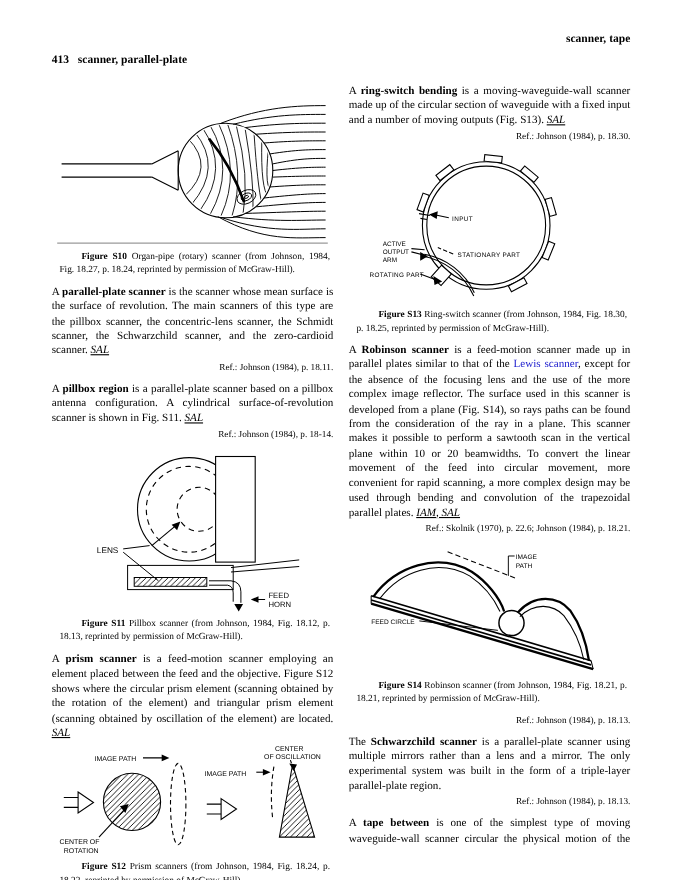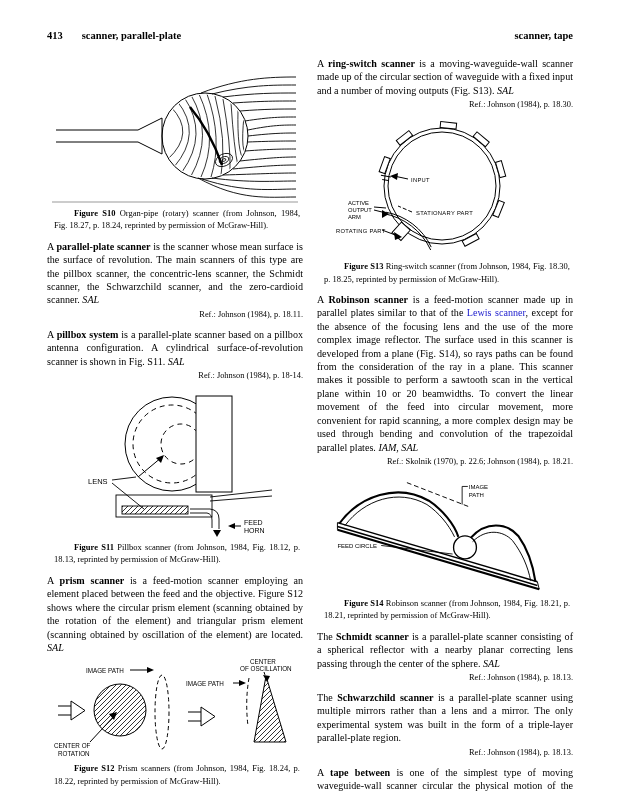--- a/index.html
+++ b/index.html
@@ -1,25 +1,25 @@
 <!DOCTYPE html>
 <html><head>
 <meta charset="utf-8">
 <style>
   html,body{margin:0;padding:0;background:#ffffff;}
   .page{position:relative;width:617px;height:800px;box-sizing:border-box;
         padding:30px 44px 0 47px;background:#fff;color:#000;
         font-family:"Liberation Serif",serif;overflow:hidden;}
   .runhead{display:flex;justify-content:space-between;font-weight:bold;font-size:10.5px;}
-  .runhead .lefty{display:flex;gap:19px;}
+  .runhead .lefty{display:flex;gap:8px;margin-top:19px;}
   .cols{display:flex;gap:14px;margin-top:8px;}
   .col{width:256px;}
   .para{font-size:10.1px;line-height:13.4px;text-align:justify;margin:0 0 2px 0;}
   .para b{font-weight:bold;}
-  .sig{font-style:italic;}
+  .sig{font-style:italic;text-decoration:underline;}
   .xref{color:#1a1acd;text-decoration:none;cursor:pointer;}
   .ref{font-size:8.4px;line-height:11px;margin:0 0 8px 0;text-align:right;}
   .caption{font-size:8.5px;line-height:12.4px;text-align:justify;margin:2px 3px 8px 7px;}
   .cap-b{font-weight:bold;padding-left:20px;}
   .fig{display:block;margin:0 auto;}
   .mt8{margin-top:8px;}
   .cont{text-align-last:justify;}
   svg text{font-family:"Liberation Sans",sans-serif;fill:#000;}
 </style>
 </head>
@@ -86,21 +86,21 @@
           <path d="M152,108 C195,122 222,118 246,118"></path>
             <path d="M148,107 C190,130 218,126 246,126"></path>
         </g>
         <line x1="2" y1="131" x2="248" y2="131" stroke="#9a9a9a" stroke-width="1.2"></line>
       </svg>
       <p class="caption"><span class="cap-b">Figure S10</span><span> Organ-pipe (rotary) scanner (from Johnson, 1984, Fig. 18.27, p. 18.24, reprinted by permission of McGraw-Hill).</span></p>
 
       <p class="para"><span>A </span><b>parallel-plate scanner</b><span> is the scanner whose mean surface is the surface of revolution. The main scanners of this type are the pillbox scanner, the concentric-lens scanner, the Schmidt scanner, the Schwarzchild scanner, and the zero-cardioid scanner. </span><span class="sig">SAL</span></p>
       <p class="ref">Ref.: Johnson (1984), p. 18.11.</p>
 
-      <p class="para"><span>A </span><b>pillbox system</b><span> is a parallel-plate scanner based on a pillbox antenna configuration. A cylindrical surface-of-revolution scanner is shown in Fig. S11. </span><span class="sig">SAL</span></p>
+      <p class="para"><span>A </span><b>pillbox region</b><span> is a parallel-plate scanner based on a pillbox antenna configuration. A cylindrical surface-of-revolution scanner is shown in Fig. S11. </span><span class="sig">SAL</span></p>
       <p class="ref">Ref.: Johnson (1984), p. 18-14.</p>
 
       <svg class="fig" width="230" height="150" viewBox="0 0 230 150">
         <defs>
             <pattern id="h11" width="5" height="5" patternUnits="userSpaceOnUse">
               <path d="M0,5 L5,0" stroke="#000" stroke-width="0.8"></path>
             </pattern>
           </defs>
         <g stroke="#000" fill="none" stroke-width="1">
           <circle cx="112" cy="55" r="47"></circle>
@@ -159,21 +159,21 @@
         <text x="4" y="92" font-size="6.3">CENTER OF</text>
         <text x="8" y="100" font-size="6.3">ROTATION</text>
         <text x="200" y="8" font-size="6.3">CENTER</text>
         <text x="190" y="15" font-size="6.3">OF OSCILLATION</text>
       </svg>
       <p class="caption"><span class="cap-b">Figure S12</span><span> Prism scanners (from Johnson, 1984, Fig. 18.24, p. 18.22, reprinted by permission of McGraw-Hill).</span></p>
     </div>
 
     <div class="col">
 
-      <p class="para mt8"><span>A </span><b>ring-switch scanner</b><span> is a moving-waveguide-wall scanner made up of the circular section of waveguide with a fixed input and a number of moving outputs (Fig. S13). </span><span class="sig">SAL</span></p>
+      <p class="para mt8"><span>A </span><b>ring-switch bending</b><span> is a moving-waveguide-wall scanner made up of the circular section of waveguide with a fixed input and a number of moving outputs (Fig. S13). </span><span class="sig">SAL</span></p>
       <p class="ref">Ref.: Johnson (1984), p. 18.30.</p>
 
       <svg class="fig" width="230" height="140" viewBox="0 0 230 140">
         <g stroke="#000" fill="none" stroke-width="1">
           <circle cx="112" cy="68" r="58"></circle>
             <circle cx="112" cy="68" r="54"></circle>
           <g>
             <rect x="104" y="4" width="16" height="6" fill="#fff" transform="rotate(6 112 68)"></rect>
             <rect x="104" y="4" width="16" height="6" fill="#fff" transform="rotate(40 112 68)"></rect>
             <rect x="104" y="4" width="16" height="6" fill="#fff" transform="rotate(74 112 68)"></rect>
@@ -226,21 +226,20 @@
           <path d="M152,66 C168,48 190,50 202,64 C212,78 217,92 220,112" stroke-width="2.2"></path>
           <path d="M154,70 C168,56 186,58 196,69 C206,82 212,96 215,111" stroke-width="1"></path>
           <line x1="58" y1="74" x2="133" y2="83" stroke-width="0.9"></line>
         </g>
         <text x="150" y="15" font-size="6.3">IMAGE</text>
         <text x="150" y="23" font-size="6.3">PATH</text>
         <text x="12" y="77" font-size="6.3">FEED CIRCLE</text>
       </svg>
       <p class="caption"><span class="cap-b">Figure S14</span><span> Robinson scanner (from Johnson, 1984, Fig. 18.21, p. 18.21, reprinted by permission of McGraw-Hill).</span></p>
 
-      <p class="para"><span>The </span><b>Schmidt scanner</b><span> is a parallel-plate scanner consisting of a spherical reflector with a nearby planar correcting lens passing through the center of the sphere. </span><span class="sig">SAL</span></p>
       <p class="ref">Ref.: Johnson (1984), p. 18.13.</p>
 
       <p class="para"><span>The </span><b>Schwarzchild scanner</b><span> is a parallel-plate scanner using multiple mirrors rather than a lens and a mirror. The only experimental system was built in the form of a triple-layer parallel-plate region.</span></p>
       <p class="ref">Ref.: Johnson (1984), p. 18.13.</p>
 
       <p class="para cont"><span>A </span><b>tape between</b><span> is one of the simplest type of moving waveguide-wall scanner circular the physical motion of the</span></p>
     </div>
   </div>
 </div>
 

